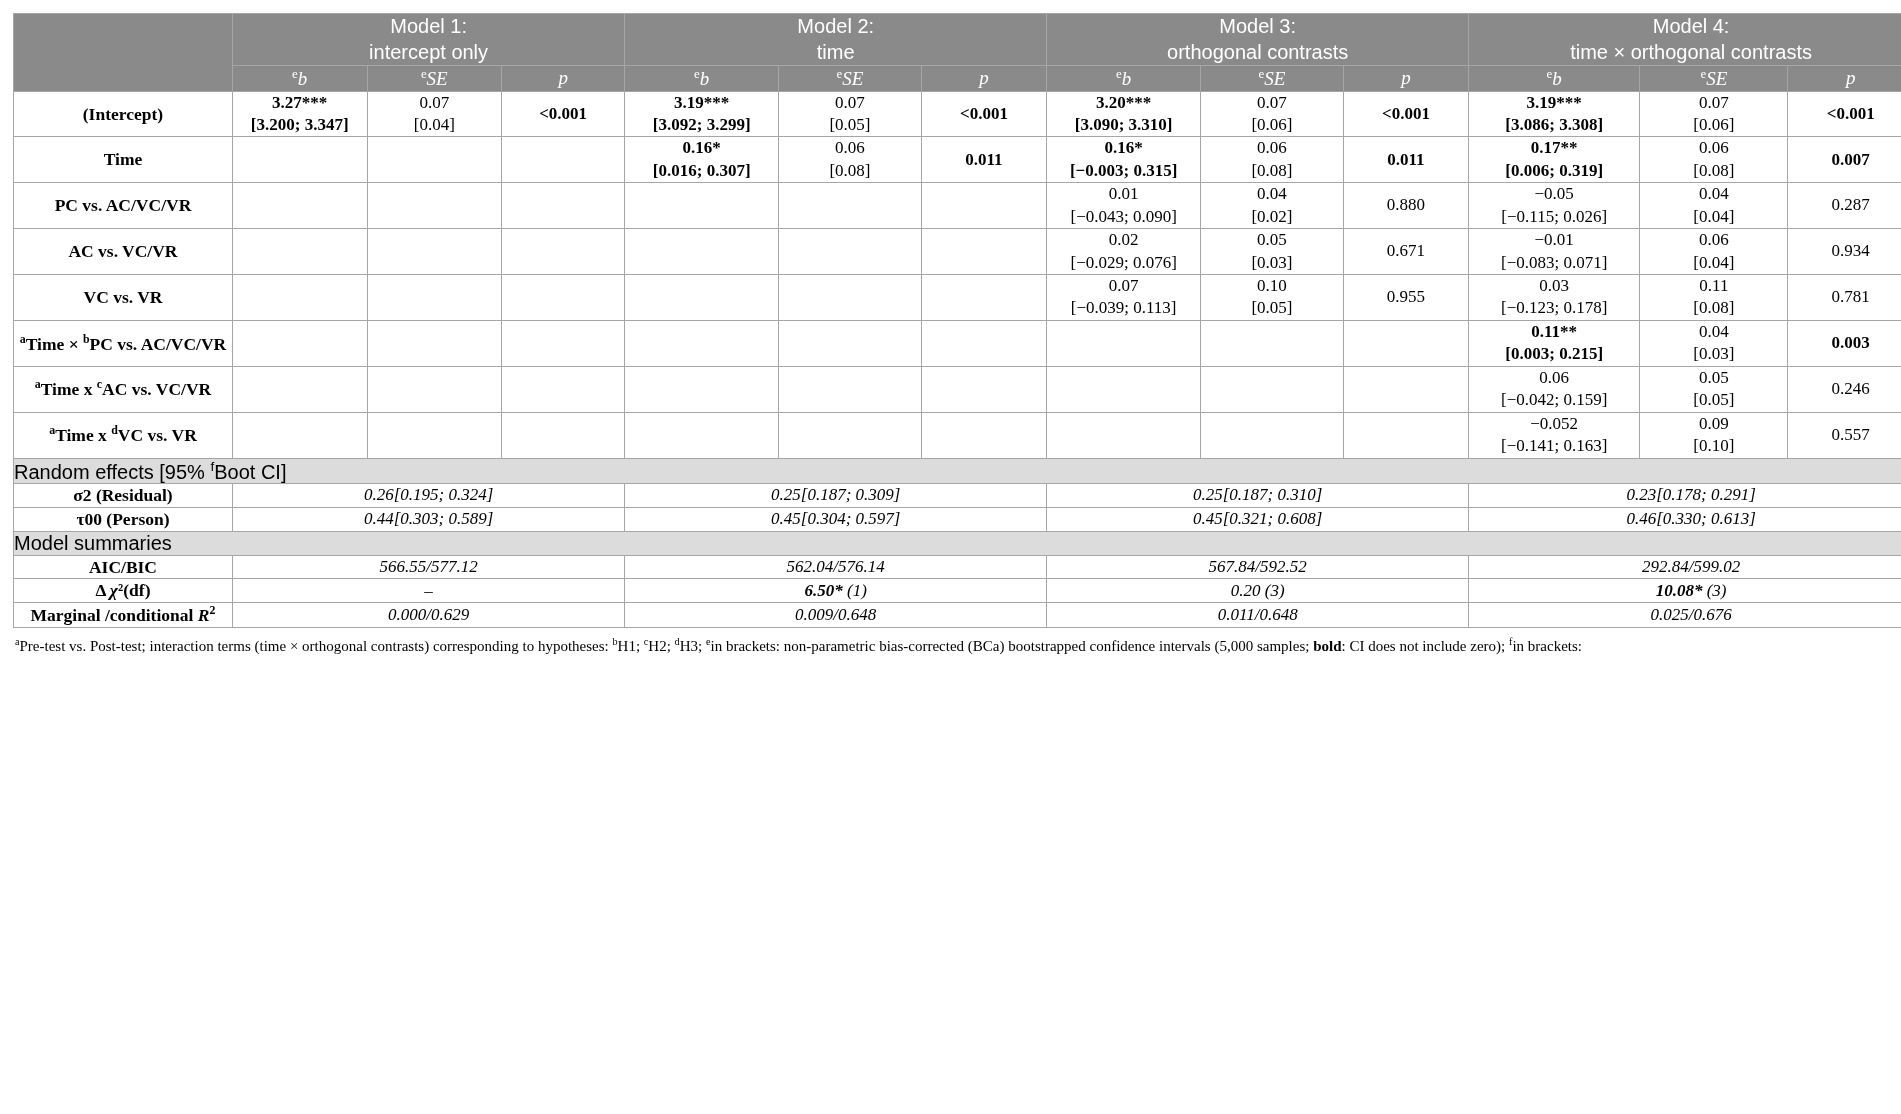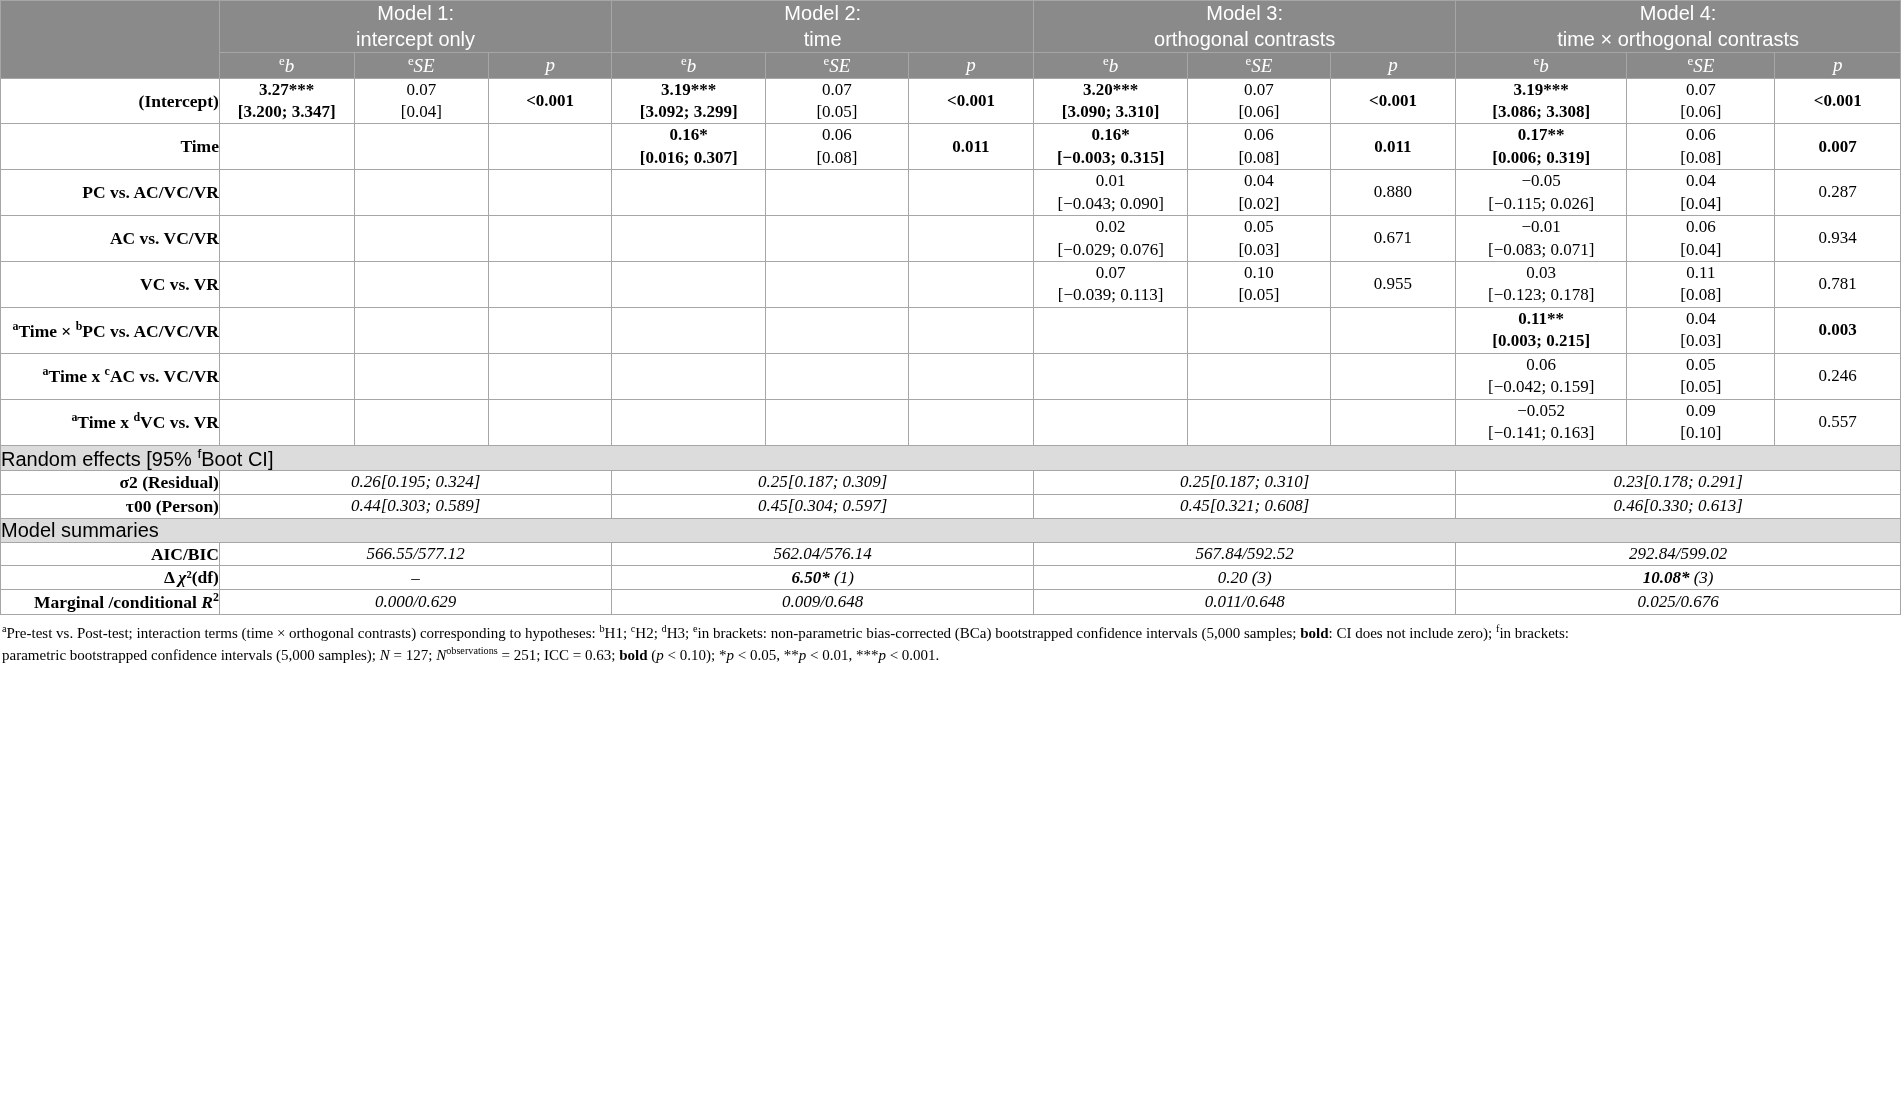--- a/index.html
+++ b/index.html
@@ -3,21 +3,21 @@
 <meta charset="utf-8">
 <style>
   html,body{margin:0;padding:0;}
   body{
     width:1901px;
     background:#ffffff;
     font-family:"Liberation Serif", serif;
     color:#000;
     -webkit-font-smoothing:antialiased;
   }
-  .wrap{width:1901px;padding:0;box-sizing:border-box;}
+  .wrap{width:1901px;padding:13px;box-sizing:border-box;}
   table.stat{
     border-collapse:collapse;
     table-layout:fixed;
     width:1901px;
     font-size:17.5px;
   }
   table.stat td, table.stat th{
     border:1px solid #a6a6a6;
     padding:0;
     vertical-align:middle;
@@ -45,21 +45,21 @@
     border:1px solid #a6a6a6;
     margin-top:12px;
   }
   .hdr-blank{
     background:#8a8a8a;
     border:1px solid #a6a6a6;
   }
   .hdr-sub i{font-style:italic;}
   .sup{font-size:0.68em;vertical-align:super;}
   .rowlabel{
-    text-align:right;
+    text-align:center;
     font-weight:bold;
     padding:9px 8px 9px 10px;
     font-size:17.5px;
     line-height:1.3;
   }
   .cell{
     text-align:center;
     padding:8px 4px;
     font-size:17px;
     line-height:1.32;
@@ -434,15 +434,14 @@
           <td class="wide" colspan="3">0.000/0.629</td>
           <td class="wide" colspan="3">0.009/0.648</td>
           <td class="wide" colspan="3">0.011/0.648</td>
           <td class="wide" colspan="3">0.025/0.676</td>
         </tr>
       </tbody>
 </table>
 
 <div class="footnotes">
   <p id="fn1"><sup class="sup">a</sup>Pre-test vs. Post-test; interaction terms (time × orthogonal contrasts) corresponding to hypotheses: <sup class="sup">b</sup>H1; <sup class="sup">c</sup>H2; <sup class="sup">d</sup>H3; <sup class="sup">e</sup>in brackets: non-parametric bias-corrected (BCa) bootstrapped confidence intervals (5,000 samples; <strong>bold</strong>: CI does not include zero); <sup class="sup">f</sup>in brackets:</p>
-  <p id="fn2">parametric bootstrapped confidence intervals (5,000 samples); <em>N</em> = 127; <em>N</em><sub class="sup">observations</sub> = 251; ICC = 0.63; <strong>bold</strong> (<em>p</em> &lt; 0.10); *<em>p</em> &lt; 0.05, **<em>p</em> &lt; 0.01, ***<em>p</em> &lt; 0.001.</p>
 </div>
 </div>
 
 </body></html>

